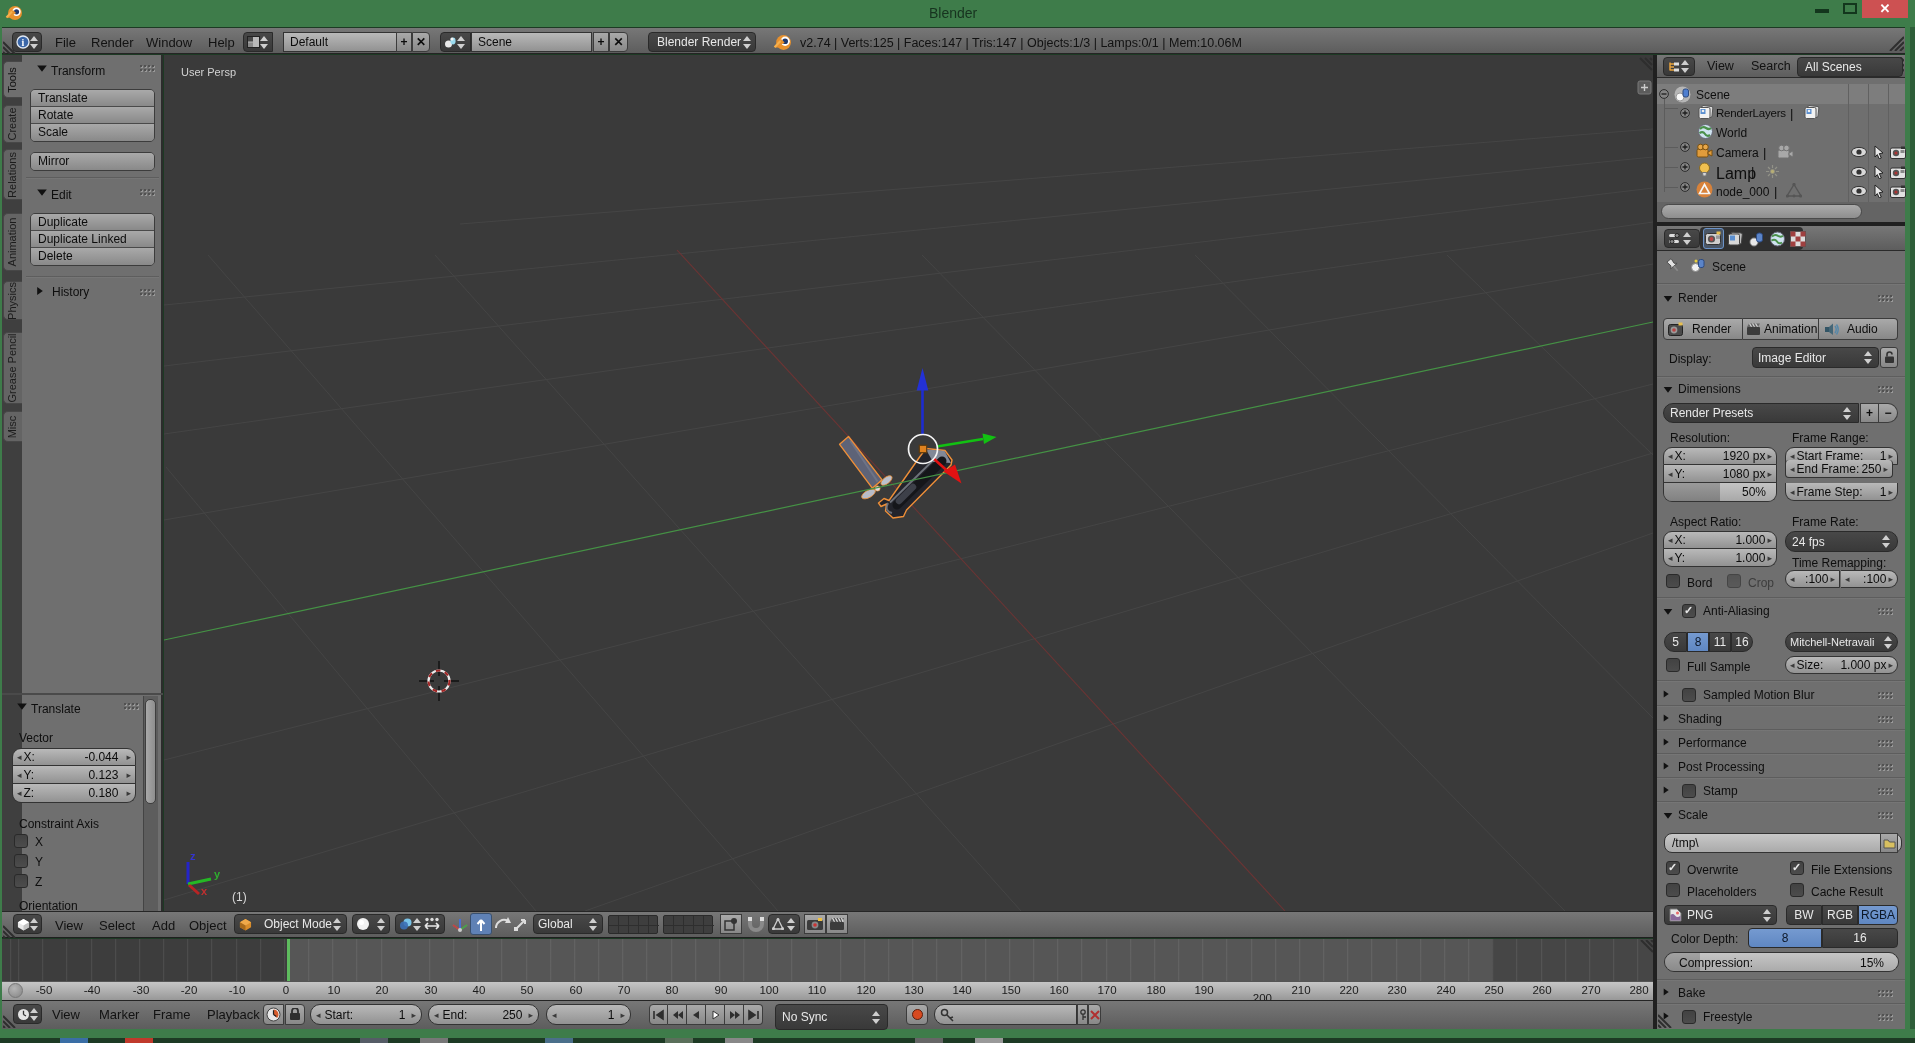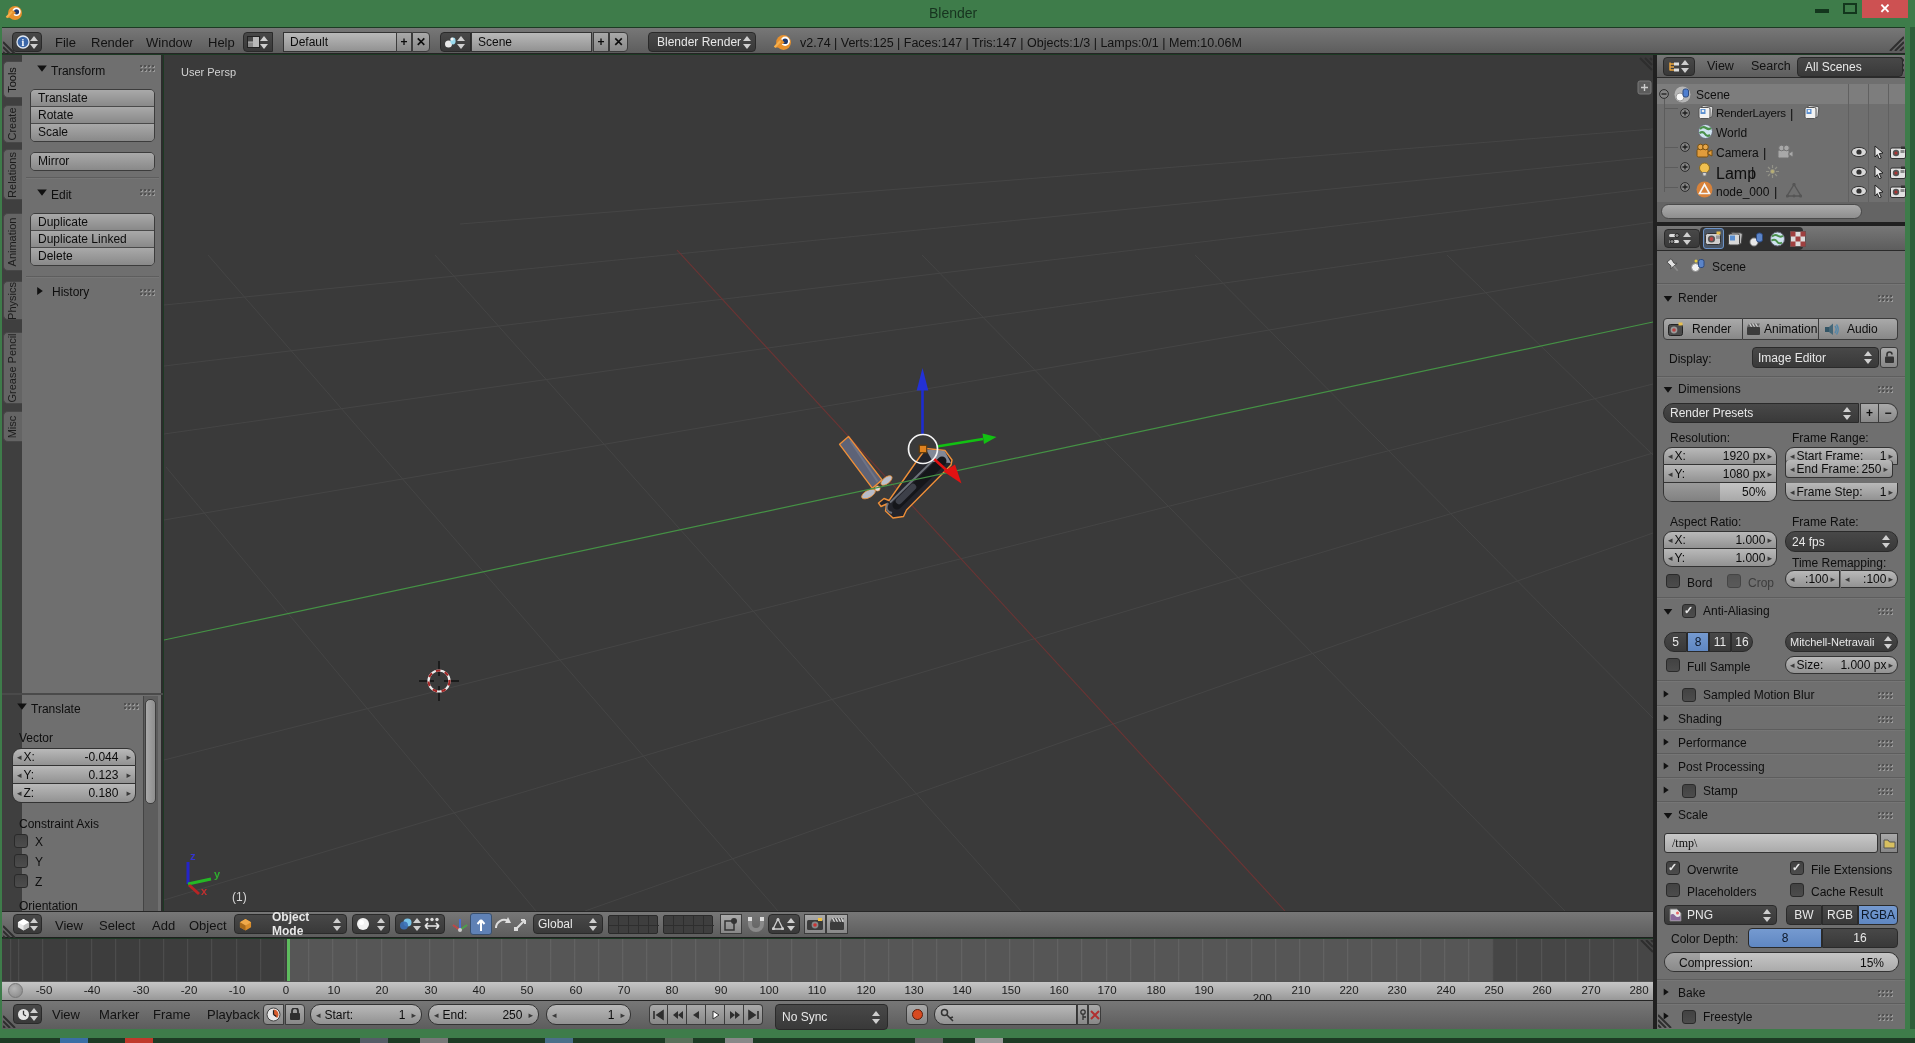--- a/index.html
+++ b/index.html
@@ -262,21 +262,21 @@
 <div class="abs menu" style="left:55px;top:918px;">View</div>
 <div class="abs menu" style="left:99px;top:918px;">Select</div>
 <div class="abs menu" style="left:152px;top:918px;">Add</div>
 <div class="abs menu" style="left:189px;top:918px;">Object</div>
 <div class="abs darkw" style="left:234px;top:914px;width:113px;height:20px;padding:0 4px;">
  <svg width="13" height="13" viewBox="0 0 14 14">
         <polygon points="7,1 13,4.5 13,10 7,13.5 1,10 1,4.5" fill="#d98d2b"></polygon>
         <polygon points="7,1 13,4.5 7,8 1,4.5" fill="#efa94a"></polygon>
         <polygon points="7,8 1,4.5 1,10 7,13.5" fill="#a86a1c"></polygon>
       </svg>
- <span style="margin-left:20px;flex:1;font-weight:bold;">Object Mode</span>
+ <span style="margin-left:12px;flex:1;">Object Mode</span>
       <span class="updn"></span>
     </div>
 <div class="abs darkw" style="left:352px;top:914px;width:38px;height:20px;padding:0 3px;justify-content:space-between;">
  <svg width="14" height="14">
         <circle cx="7" cy="7" r="6" fill="#f2f2f2"></circle>
         <circle cx="5.5" cy="5.5" r="2.5" fill="#fff"></circle>
       </svg>
       <span class="updn"></span>
     </div>
 <div class="abs darkw" style="left:395px;top:914px;width:50px;height:20px;padding:0 3px;">
@@ -839,21 +839,21 @@
     <div class="dots" style="left:1878px;top:764px;"></div>
     <div class="sep" style="left:1657px;top:777px;width:248px;"></div>
     <div class="chk" style="left:1682px;top:784px;"></div>
     <div class="lbl" style="left:1662px;top:784px;"><span class="tri-r" style="transform:scale(.72);"></span></div>
     <div class="lbl" style="left:1703px;top:784px;">Stamp</div>
     <div class="dots" style="left:1878px;top:788px;"></div>
     <div class="sep" style="left:1657px;top:801px;width:248px;"></div>
     <div class="lbl" style="left:1662px;top:808px;"><span class="tri-d" style="transform:scale(.72);"></span></div>
     <div class="lbl" style="left:1678px;top:808px;">Scale</div>
     <div class="dots" style="left:1878px;top:812px;"></div>
-    <div class="abs pill" style="left:1664px;top:833px;width:214px;height:20px;border-radius:3px;padding-left:7px;background:linear-gradient(#c8c8c8,#aaa);font-family:Liberation Serif, serif;">/tmp\</div>
+    <div class="abs pill" style="left:1664px;top:833px;width:238px;height:20px;border-radius:8px;padding-left:7px;background:linear-gradient(#c8c8c8,#aaa);">/tmp\</div>
     <div class="abs btn" style="left:1880px;top:833px;width:18px;height:20px;padding:0;">
       <svg width="13" height="11">
         <path d="M1 2 L5 2 L6.5 4 L12 4 L12 10 L1 10 Z" fill="#d8c060" stroke="#555"></path>
       </svg>
     </div>
     <div class="chk on" style="left:1666px;top:861px;"></div>
     <div class="lbl" style="left:1687px;top:863px;font-size:12px;color:#0e0e0e;">Overwrite</div>
     <div class="chk on" style="left:1790px;top:861px;"></div>
     <div class="lbl" style="left:1811px;top:863px;font-size:12px;color:#0e0e0e;">File Extensions</div>
     <div class="chk" style="left:1666px;top:883px;"></div>

